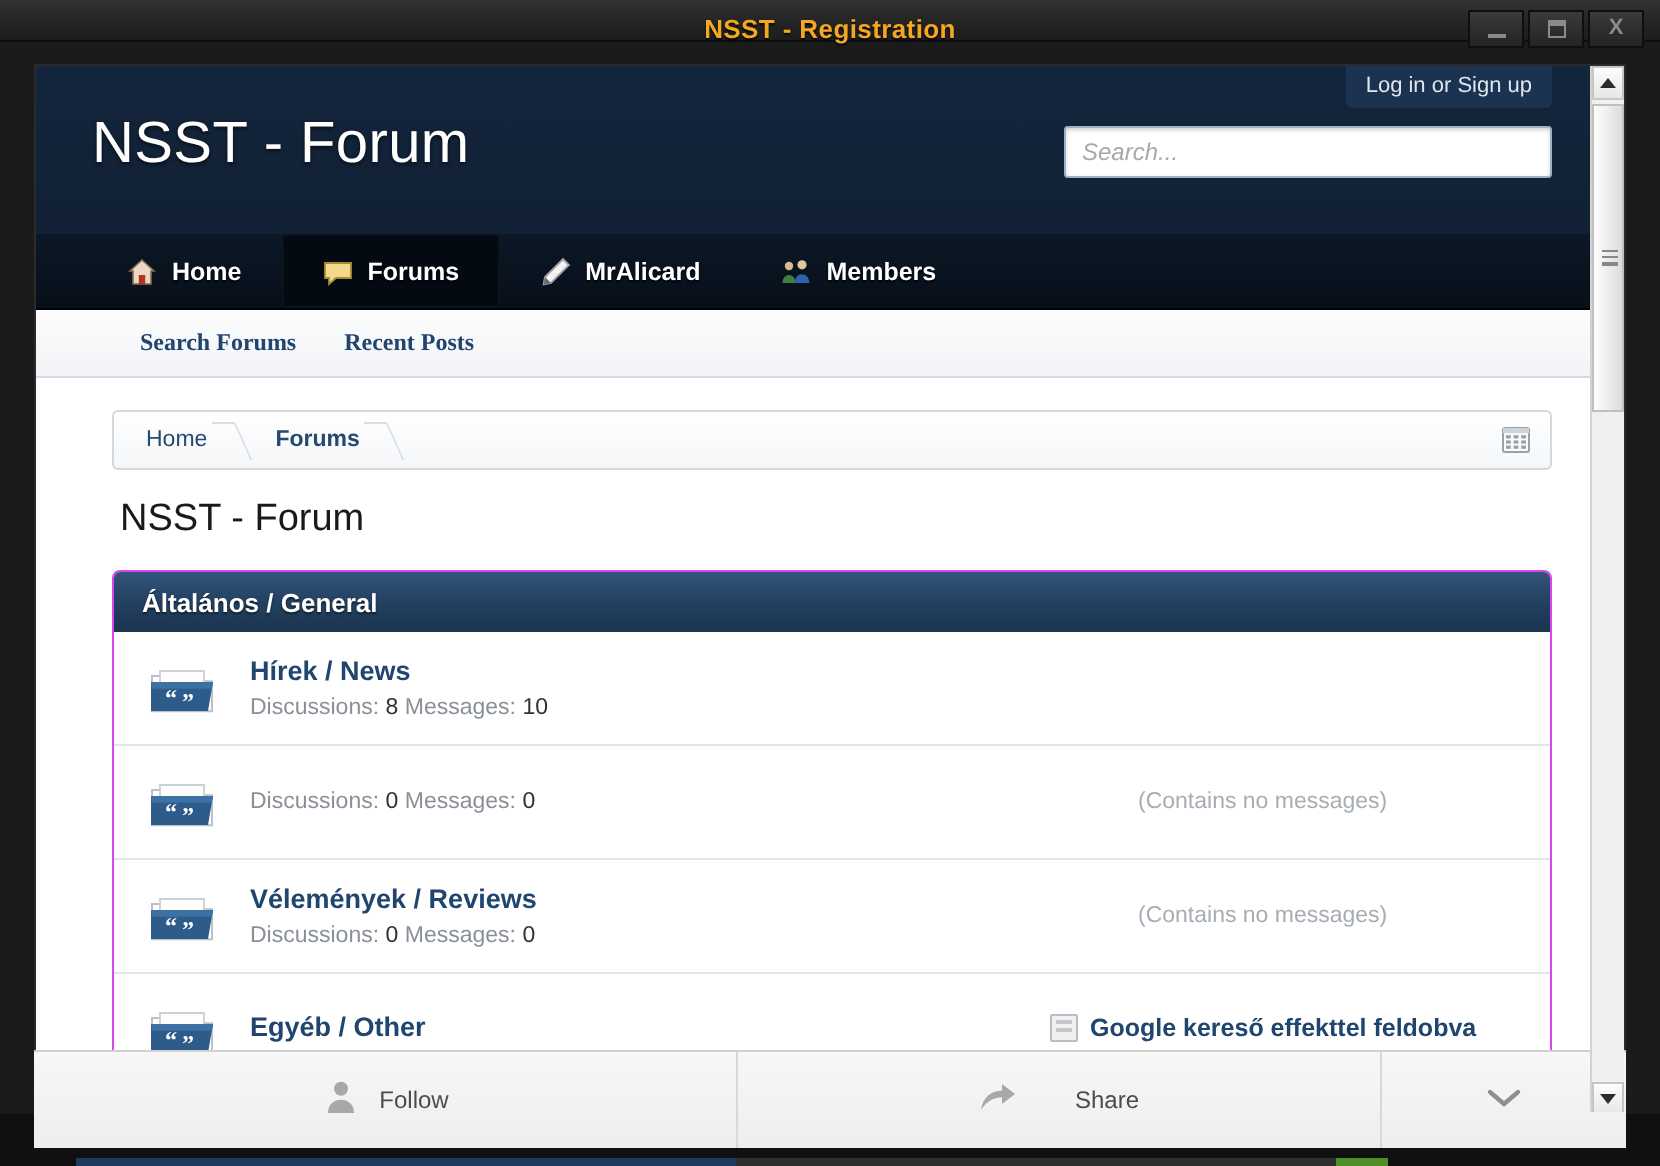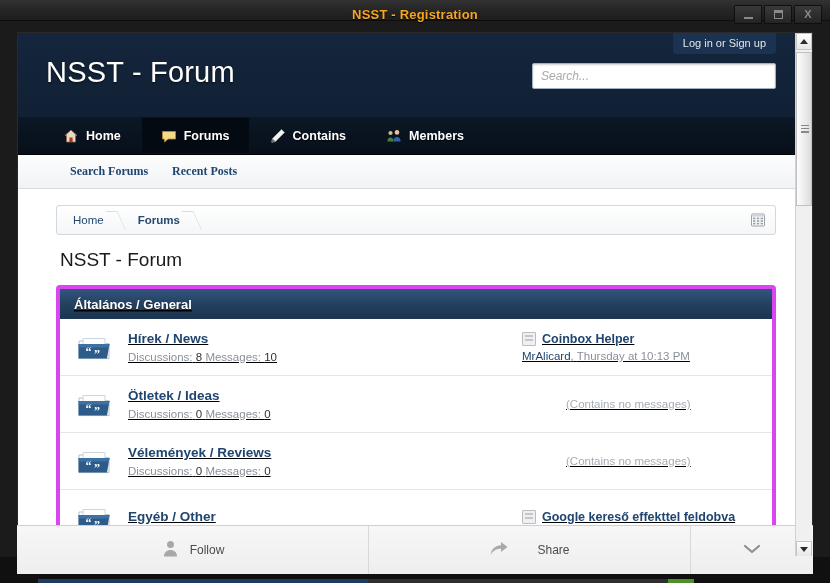--- a/index.html
+++ b/index.html
@@ -246,24 +246,23 @@
   
   .page-title {
     margin: 14px 0 14px 4px;
     font-size: 19px;
     color: #1a1a1a;
     font-weight: normal;
   }
 
   
   .cat-block {
-    border: 4px solid #d946ef;
+    border: 1px solid #d946ef;
     border-radius: 4px 4px 0 0;
     overflow: hidden;
-    text-decoration: underline;
   }
   .cat-header {
     height: 30px;
     background: linear-gradient(to bottom, #33557d 0%, #22405f 52%, #1c3550 100%);
     color: #ffffff;
     font-size: 13px;
     font-weight: bold;
     display: flex;
     align-items: center;
     padding-left: 14px;
@@ -509,21 +508,21 @@
           <span>Forums</span>
         </div>
 
         <div class="nav-tab">
           <span class="nav-ico">
             <svg width="16" height="16" viewBox="0 0 16 16">
               <path d="M11.5 1.5 L14.5 4.5 L5.5 13.5 L1.8 14.2 L2.5 10.5 Z" fill="#f2f2f2" stroke="#9aa0a6" stroke-width="0.9"></path>
               <path d="M2.5 10.5 L5.5 13.5 L1.8 14.2 Z" fill="#6b6b6b"></path>
             </svg>
           </span>
-          <span>Contains</span>
+          <span>MrAlicard</span>
         </div>
 
         <div class="nav-tab">
           <span class="nav-ico">
             <svg width="16" height="16" viewBox="0 0 16 16">
               <circle cx="4.5" cy="5" r="2.1" fill="#d9b98e"></circle>
               <path d="M1.3 13.5 c0-2.6 1.4-4 3.2-4 s3.2 1.4 3.2 4 z" fill="#3f7f3f"></path>
               <circle cx="11" cy="4.4" r="2.3" fill="#e3c69c"></circle>
               <path d="M7.4 13.5 c0-2.9 1.6-4.4 3.6-4.4 s3.6 1.5 3.6 4.4 z" fill="#2f62a8"></path>
             </svg>
@@ -581,47 +580,36 @@
             </div>
             <div class="forum-main">
               <a class="forum-title" href="#">Hírek / News</a>
               <div class="forum-stats">
                 <span>Discussions:</span>
                 <b>8</b>
                 <span>Messages:</span>
                 <b>10</b>
               </div>
             </div>
-            <div class="forum-last">
-              <a class="last-title" href="#">
-                <span class="mini-avatar"></span>
-                <span>Coinbox Helper</span>
-              </a>
-              <div class="last-meta">
-                <b>MrAlicard</b><span>,</span>
-                <span>Thursday at 10:13 PM</span>
-              </div>
-            </div>
           </div>
 
           <div class="forum-row">
             <div class="forum-icon-cell">
               <span class="folder-ico">
                 <svg width="34" height="27" viewBox="0 0 34 27">
                   <path d="M2 7 h11 l2.5 2.6 h16.5 v15 h-30 z" fill="#ffffff" stroke="#b9c2cc" stroke-width="1"></path>
                   <path d="M6 4.5 h22 v9 h-22 z" fill="#fdfdfd" stroke="#c8d0d8" stroke-width="0.9"></path>
                   <path d="M1.5 10 h31 l-2.5 14.5 h-28.5 z" fill="#2e5c8a"></path>
                   <path d="M1.5 10 h31 l-0.6 3.4 h-30 z" fill="#3d70a3"></path>
                   <text x="8.5" y="22" font-family="Liberation Serif, serif" font-size="12" font-weight="bold" fill="#ffffff">“</text>
                   <text x="17" y="24" font-family="Liberation Serif, serif" font-size="12" font-weight="bold" fill="#ffffff">”</text>
                 </svg>
               </span>
             </div>
             <div class="forum-main">
-              <a class="forum-title" href="#">Ötletek / Ideas</a>
               <div class="forum-stats">
                 <span>Discussions:</span>
                 <b>0</b>
                 <span>Messages:</span>
                 <b>0</b>
               </div>
             </div>
             <div class="forum-last">
               <div class="no-messages">(Contains no messages)</div>
             </div>

